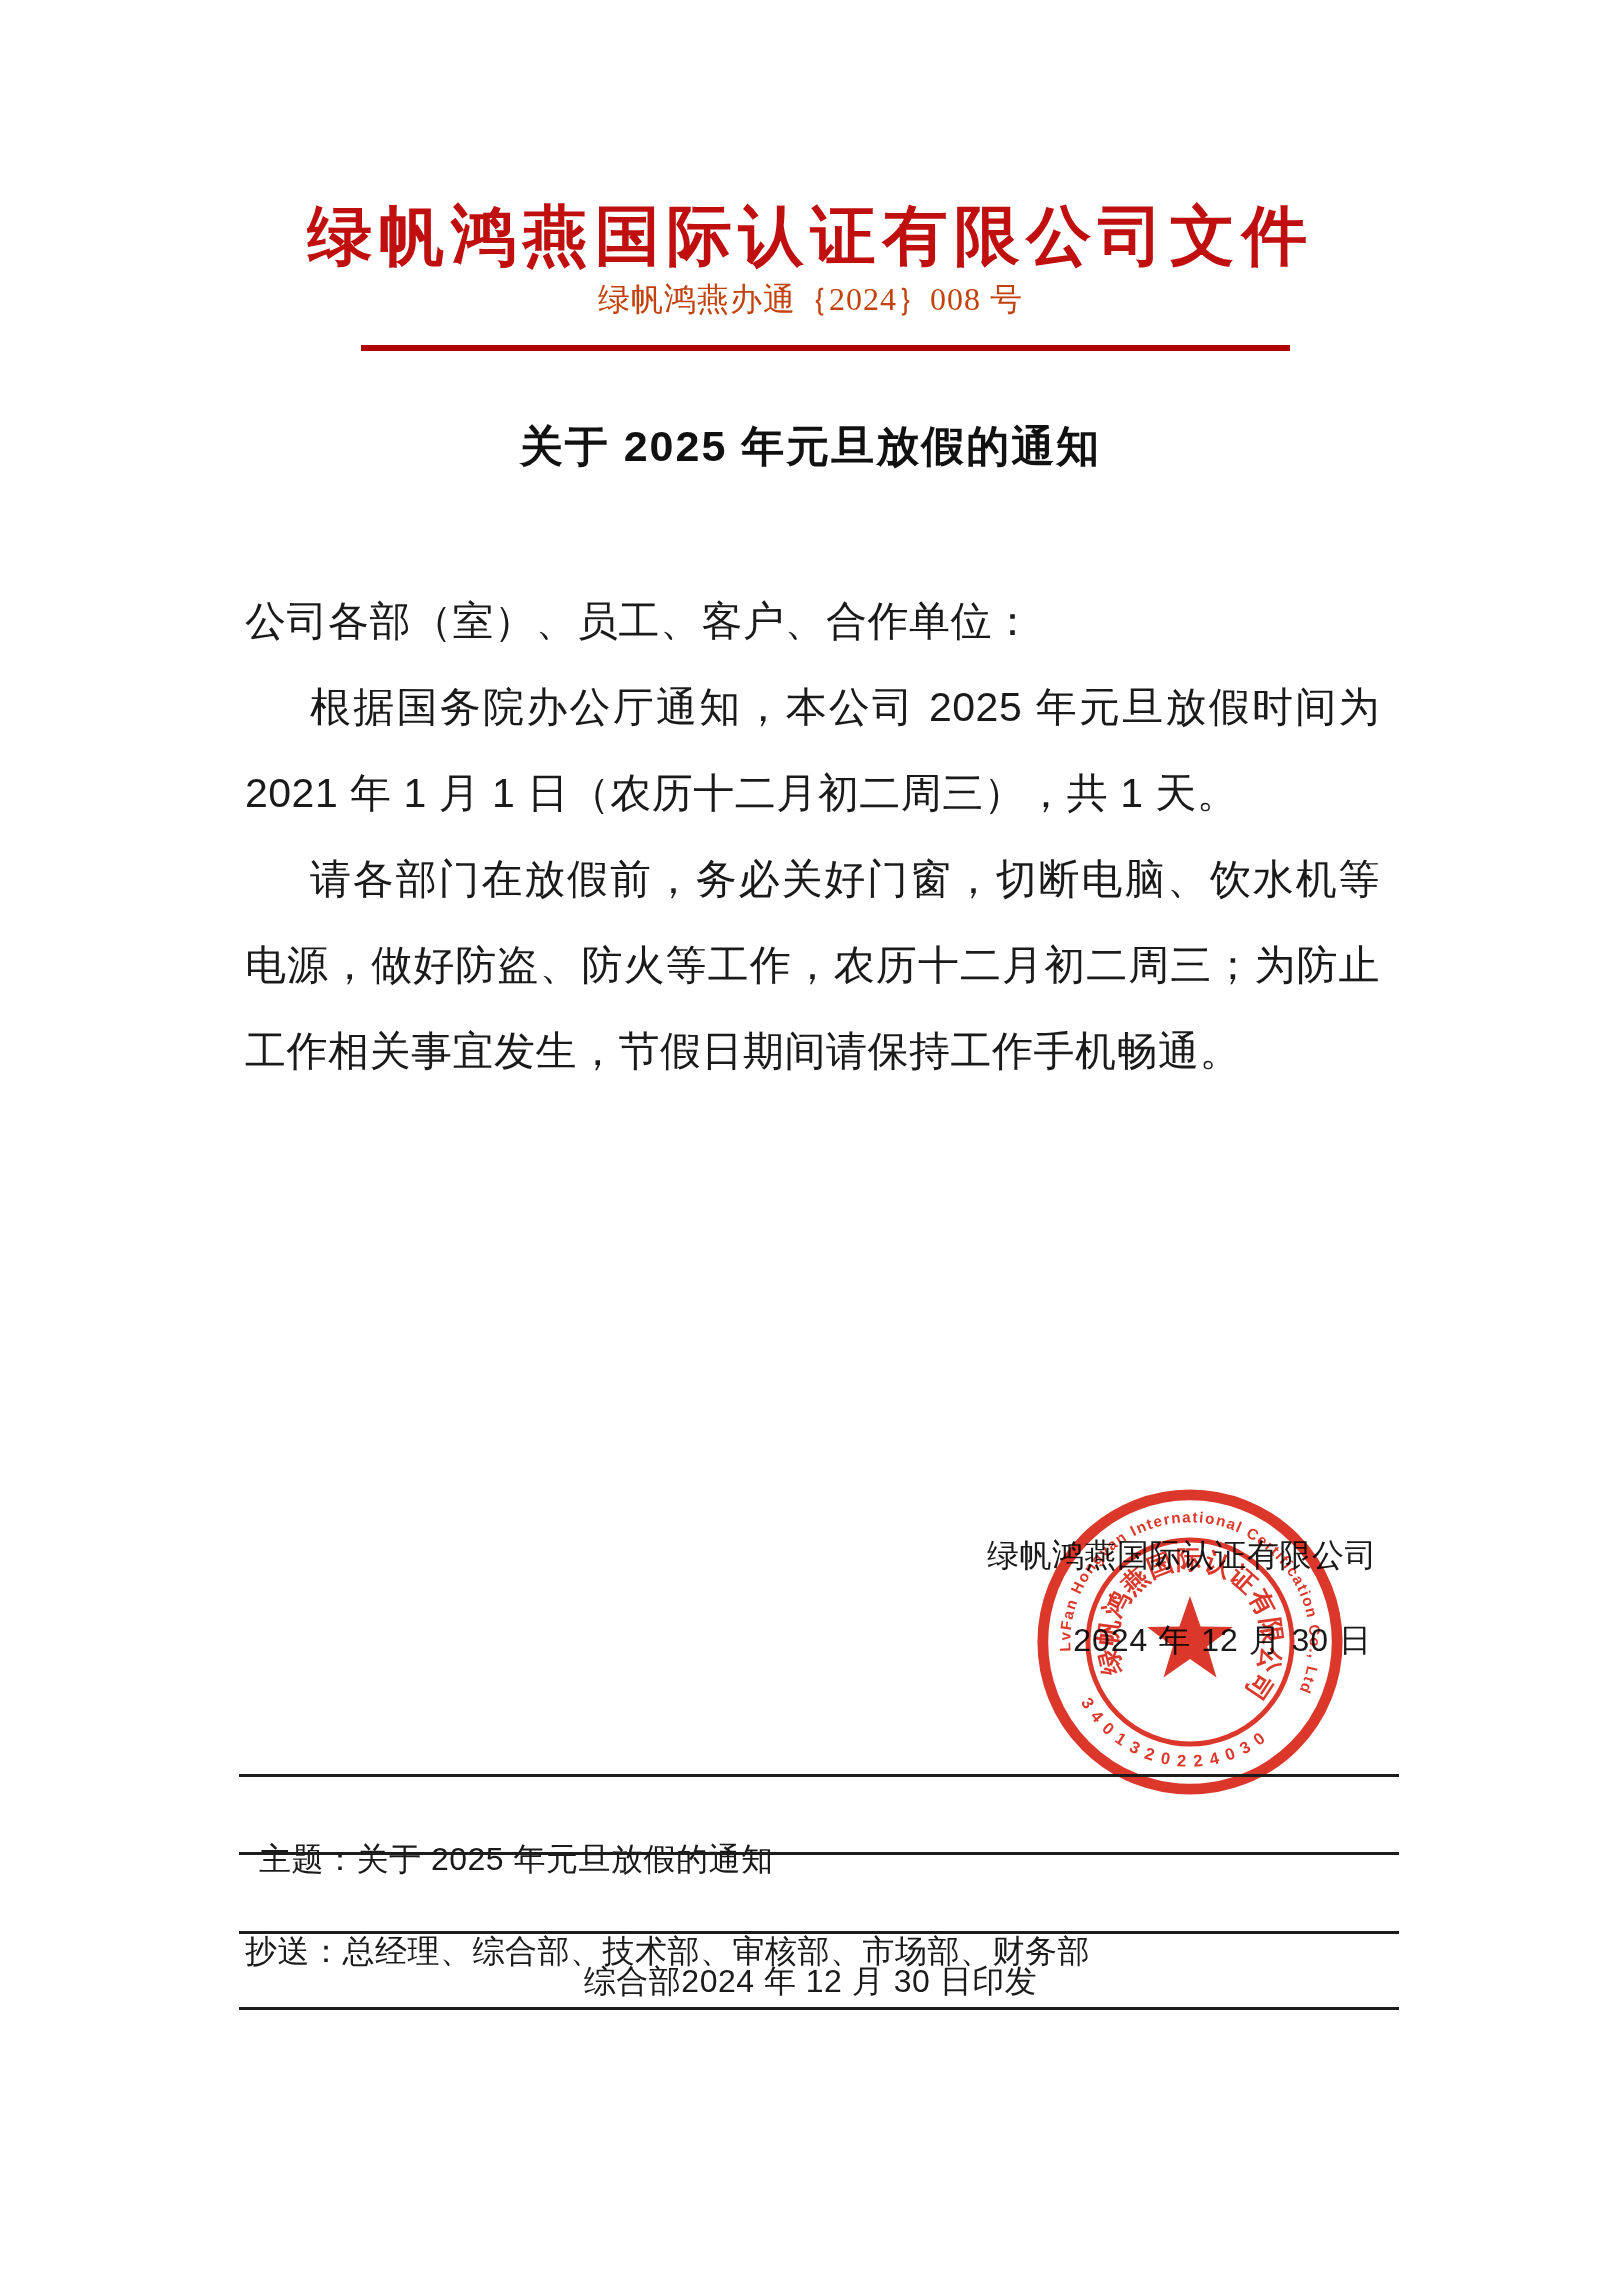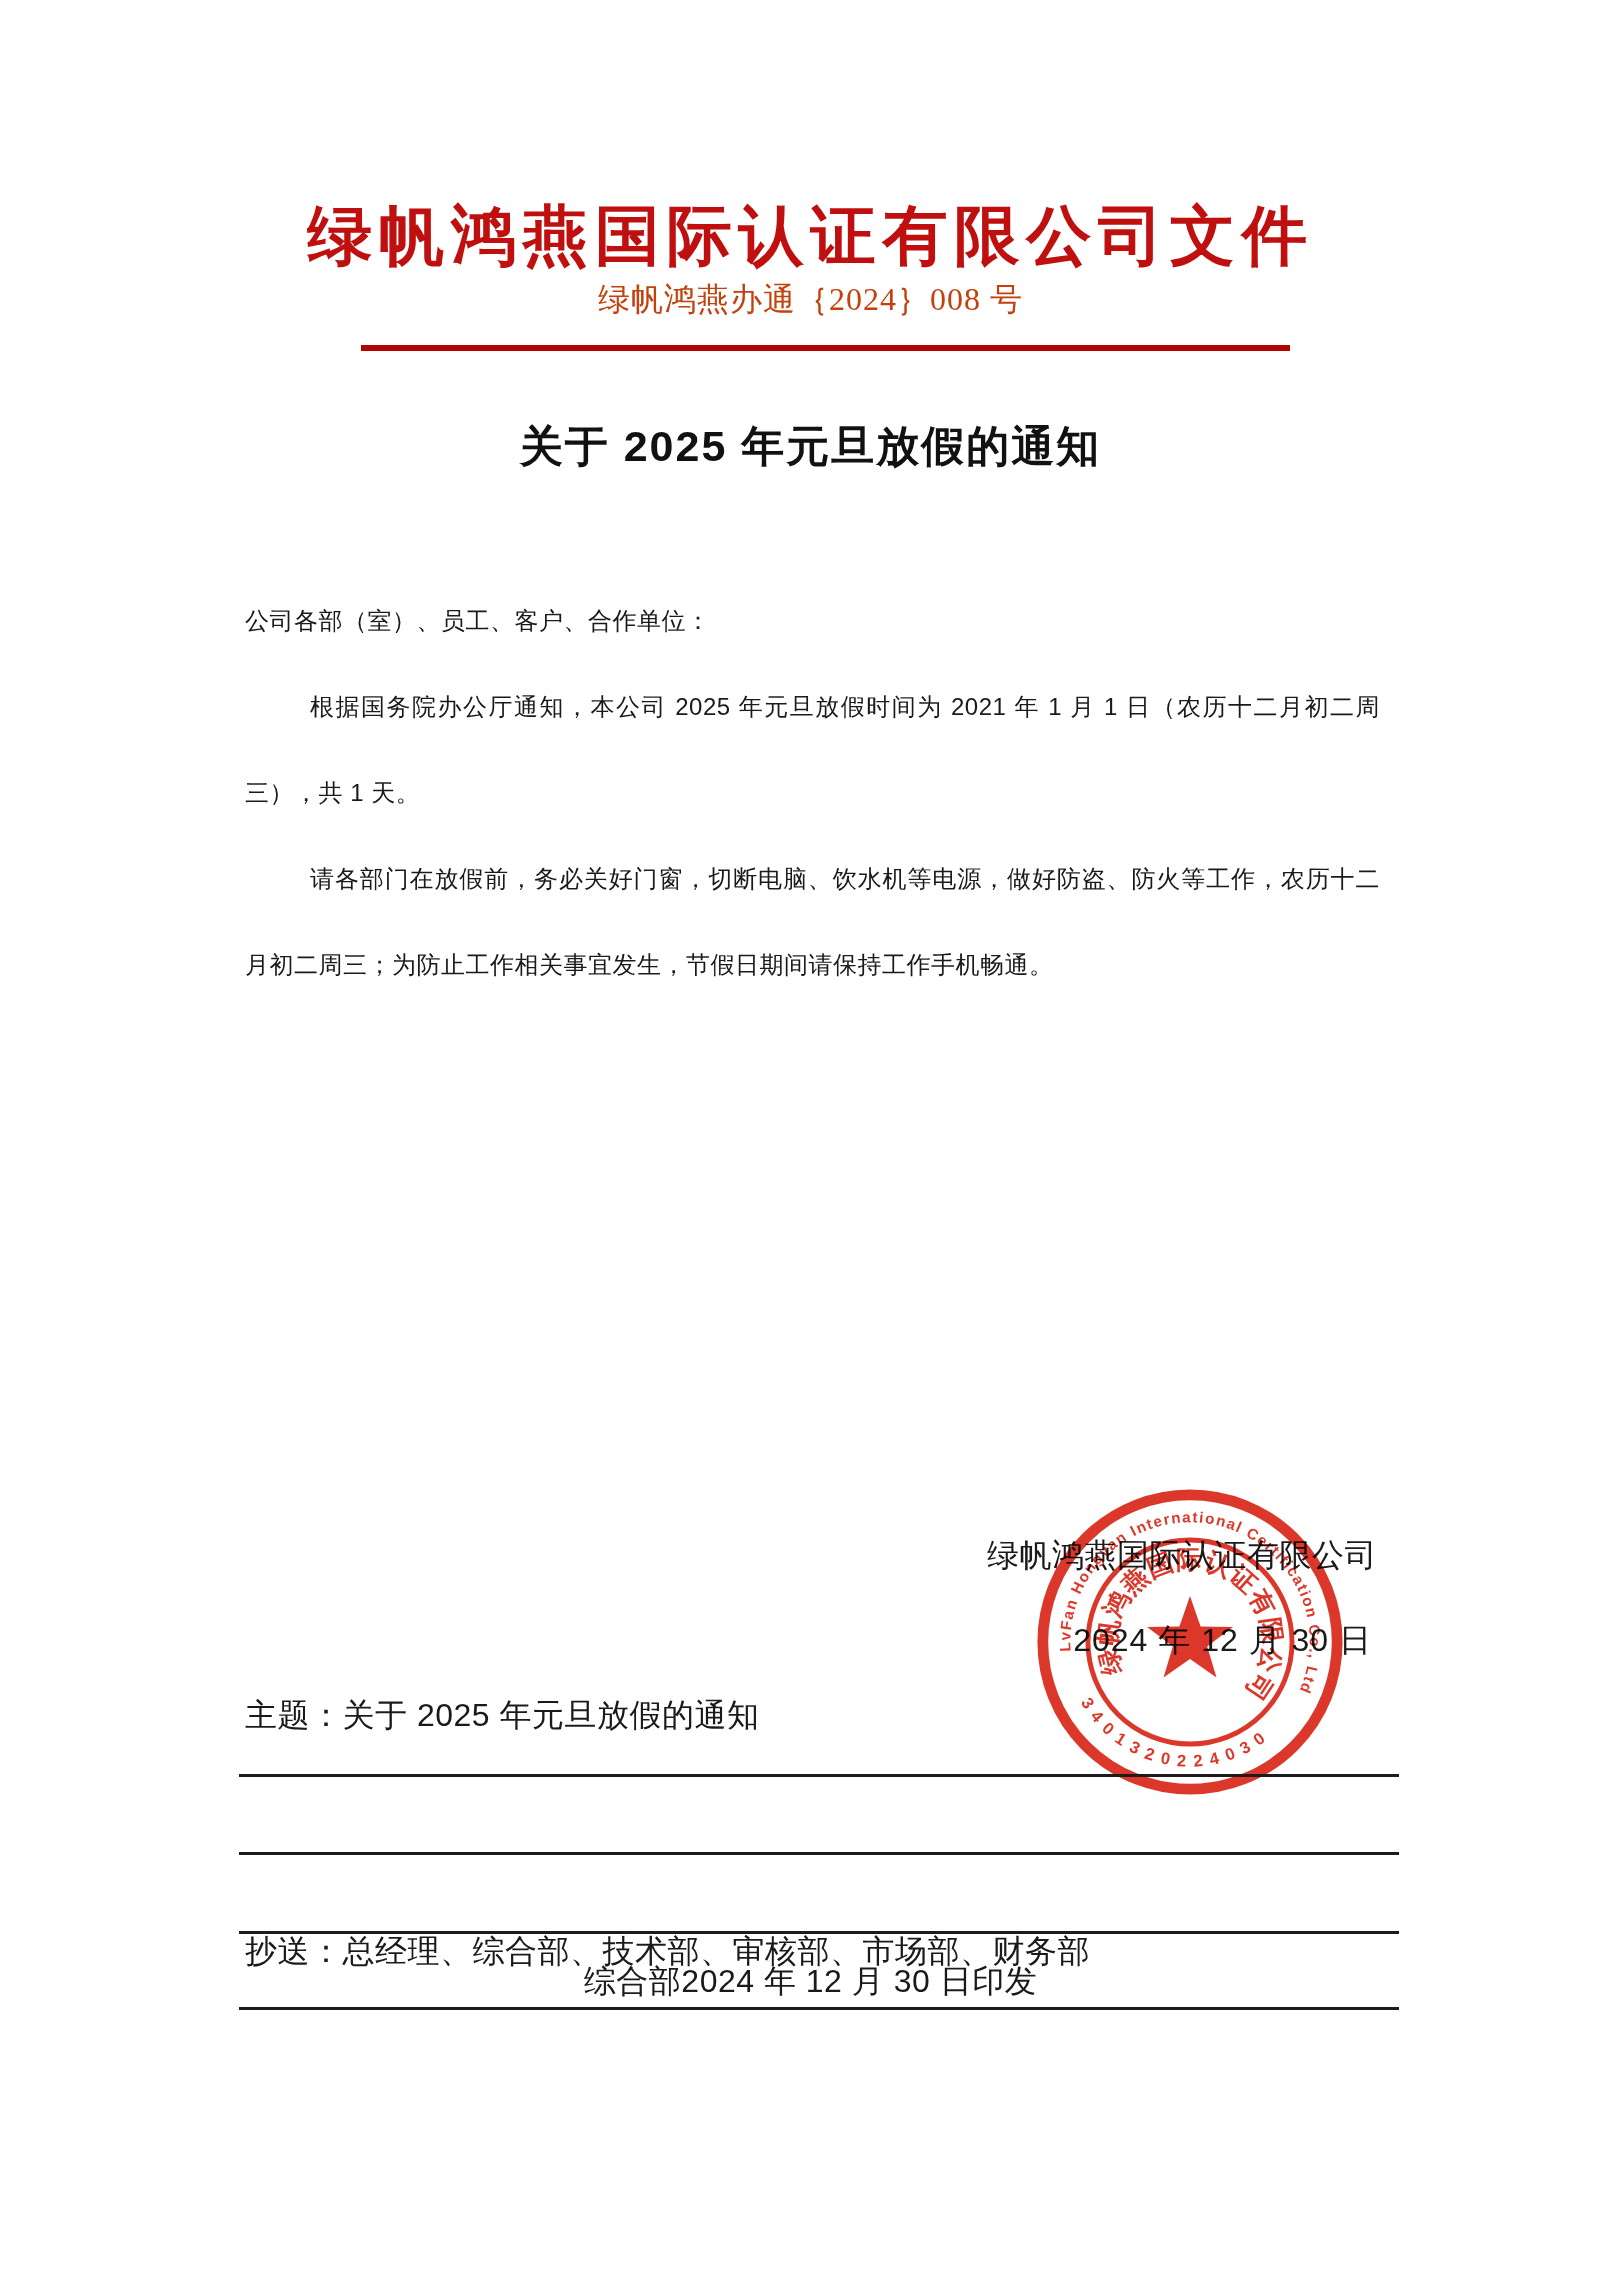--- a/index.html
+++ b/index.html
@@ -42,21 +42,21 @@
     text-align:center;
     font-weight:bold;
     font-size:43px;line-height:1.2;
     letter-spacing:2px;
     color:#111;
     white-space:nowrap;
   }
   
   .body-text{
     top:578px;left:245px;width:1135px;
-    font-size:24px;line-height:86px;
+    font-size:41px;line-height:86px;
     letter-spacing:0.5px;
     text-align:justify;
   }
   .body-text p{margin:0;text-indent:65px;}
   .body-text p.no-indent{text-indent:0;}
   
   .sig-company{
     top:1534px;right:244px;
     font-size:32px;letter-spacing:0.5px;
     white-space:nowrap;
@@ -79,21 +79,21 @@
   }
   .rule-1{top:1774px;}
   .rule-2{top:1852px;}
   .rule-3{top:1931px;}
   .rule-4{top:2007px;}
   .footer-row{
     left:245px;width:1131px;
     font-size:32px;letter-spacing:0.5px;
     white-space:nowrap;
   }
-  .footer-subject{top:1694px;}
+  .footer-subject{top:1838px;margin-left:14px;}
   .footer-cc{top:1930px;}
   .footer-issue{top:1960px;display:flex;justify-content:center;}
 </style>
 </head>
 <body>
 
 <div id="page">
 
   <div class="abs header-title">绿帆鸿燕国际认证有限公司文件</div>
   <div class="abs doc-number">绿帆鸿燕办通｛2024｝008 号</div>

